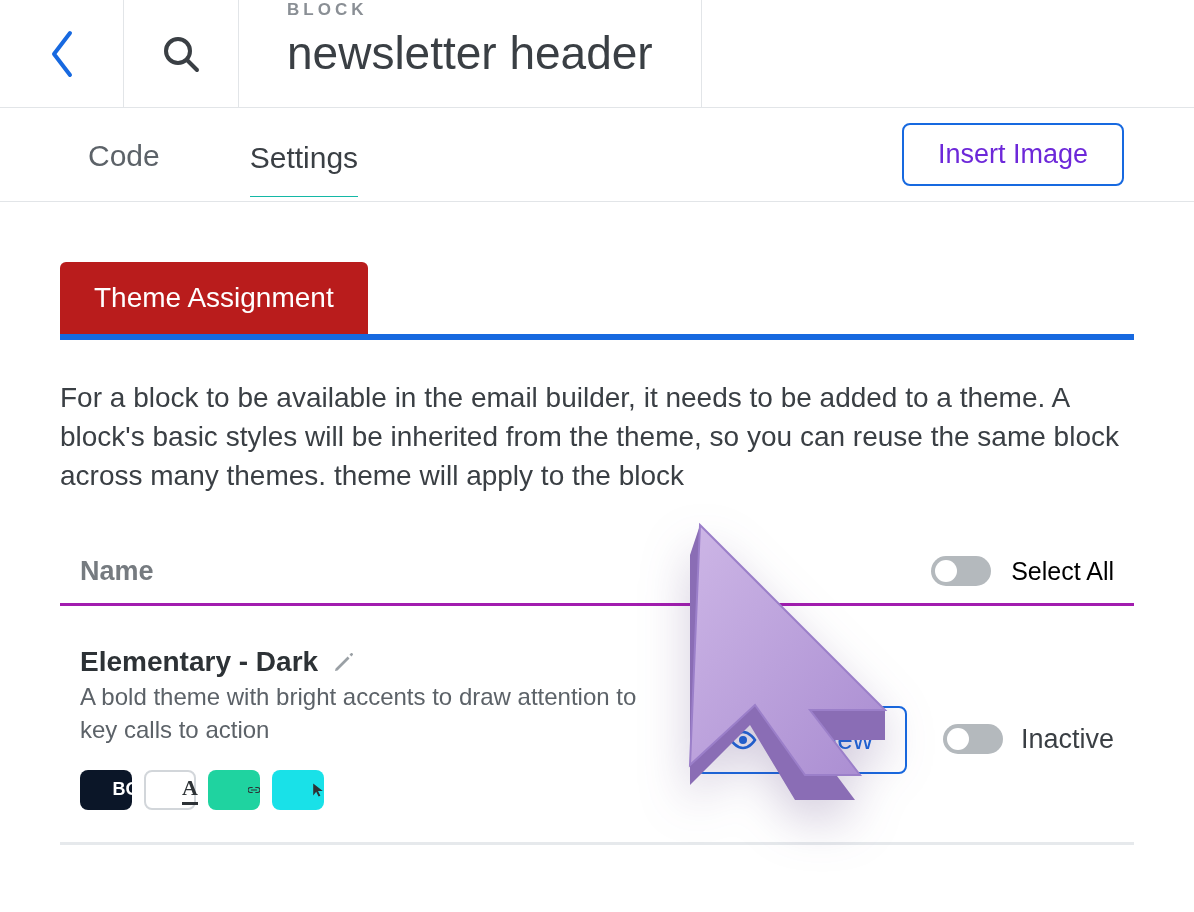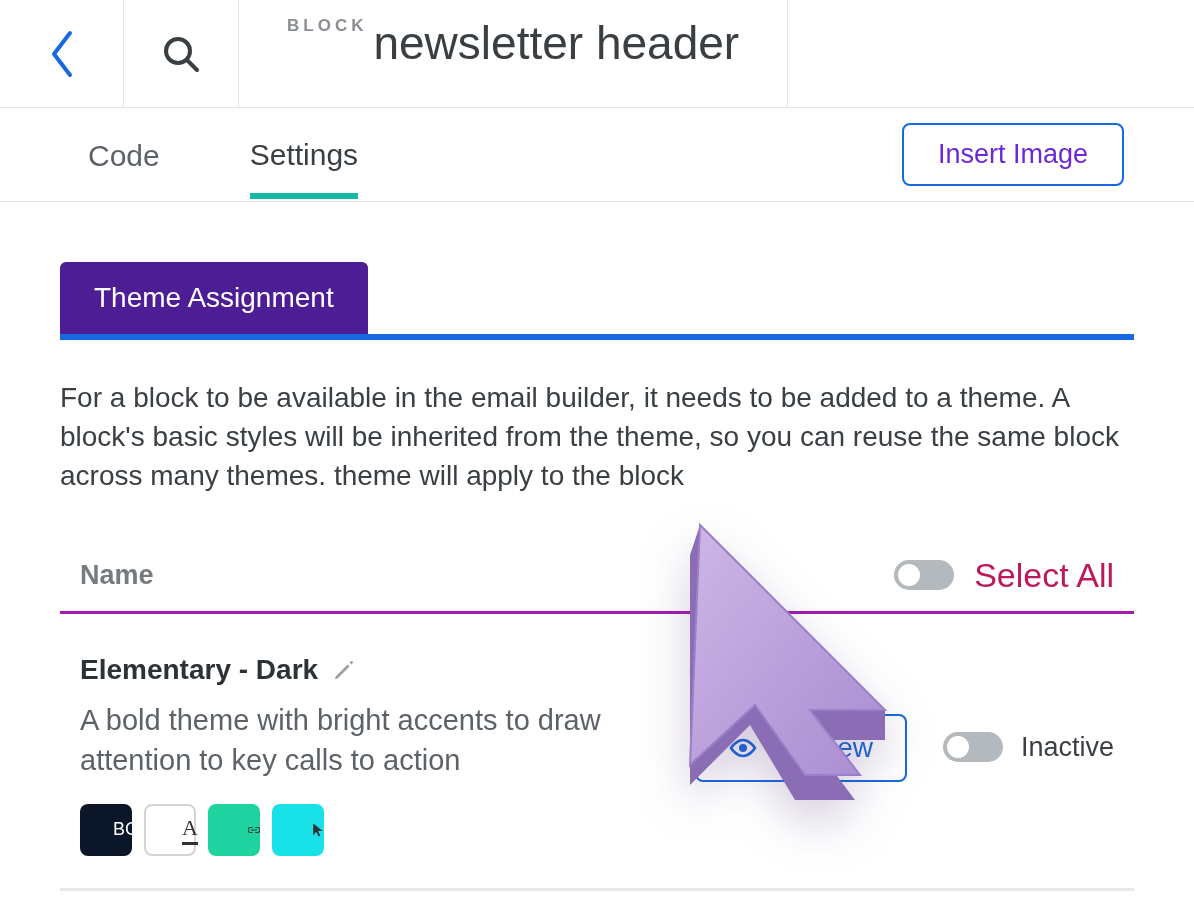--- a/index.html
+++ b/index.html
@@ -4,54 +4,54 @@
 <style>
   * { box-sizing: border-box; margin: 0; padding: 0; }
   html, body { width: 1194px; height: 912px; font-family: -apple-system, "Segoe UI", "Helvetica Neue", Arial, sans-serif; color: #3a3f44; background: #fff; }
   body { position: relative; overflow: hidden; }
 
   
   .topbar { display: flex; align-items: stretch; border-bottom: 1px solid #e2e5e8; height: 108px; }
   .topbar-cell { display: flex; align-items: center; justify-content: center; border-right: 1px solid #e2e5e8; }
   .back-cell { width: 124px; }
   .search-cell { width: 115px; }
-  .title-cell { flex: 0 0 auto; padding: 16px 48px; border-right: 1px solid #e2e5e8; display: flex; flex-direction: row; justify-content: flex-start; gap: 6px; min-width: 355px; }
+  .title-cell { flex: 0 0 auto; padding: 0 48px; border-right: 1px solid #e2e5e8; display: flex; flex-direction: column; justify-content: flex-start; gap: 6px; min-width: 355px; }
   .label { font-size: 17px; letter-spacing: 4px; color: #8a8f95; text-transform: uppercase; font-weight: 600; }
   .title { font-size: 46px; color: #3a3f44; font-weight: 400; }
 
   
   .tabrow { display: flex; align-items: center; height: 94px; border-bottom: 1px solid #e2e5e8; padding: 0 70px 0 88px; gap: 90px; }
   .tabrow .tab { font-size: 30px; color: #5c6268; cursor: pointer; padding: 28px 0 26px; }
-  .tabrow .tab.active { color: #3a3f44; border-bottom: 6px solid #14b8a6; padding-bottom: 21px; }
+  .tabrow .tab.active { color: #3a3f44; border-bottom: 1px solid #14b8a6; padding-bottom: 21px; }
   .tabrow .spacer { flex: 1; }
   .insert-btn { border: 2px solid #1769e0; color: #6d28d9; background: #fff; font-size: 27px; padding: 14px 34px; border-radius: 8px; cursor: pointer; }
 
   
   .content { padding: 60px 60px 40px 60px; }
   .subtabs { display: flex; border-bottom: 6px solid #1769e0; }
   .subtab { font-size: 28px; padding: 20px 34px; cursor: pointer; color: #5c6268; }
-  .subtab.active { background: #4c1d95; color: #fff; border-top-left-radius: 6px; border-top-right-radius: 6px; }
+  .subtab.active { background: #b91c1c; color: #fff; border-top-left-radius: 6px; border-top-right-radius: 6px; }
   .help { font-size: 28px; line-height: 1.4; color: #3a3f44; margin: 38px 0 44px; }
 
   .list-header { display: flex; align-items: center; justify-content: space-between; padding: 16px 20px; border-bottom: 3px solid #a21caf; }
   .col-name { font-size: 27px; color: #767b80; font-weight: 600; }
   .selectall-wrap { display: flex; align-items: center; gap: 20px; }
-  .selectall-label { font-size: 34px; color: #be185d; }
+  .selectall-label { font-size: 25px; color: #000000; }
 
   .toggle { width: 60px; height: 30px; background: #b4b9bd; border-radius: 30px; position: relative; cursor: pointer; }
   .toggle::after { content: ""; position: absolute; left: 4px; top: 4px; width: 22px; height: 22px; background: #fff; border-radius: 50%; }
 
   .theme-row { display: flex; align-items: flex-start; justify-content: space-between; padding: 40px 20px 32px; border-bottom: 3px solid #e6e9ec; }
   .theme-info { flex: 0 0 560px; }
-  .theme-name-row { display: flex; align-items: center; gap: 14px; margin-bottom: 14px; }
+  .theme-name-row { display: flex; align-items: center; gap: 14px; margin-bottom: 2px; }
   .theme-name { font-size: 28px; font-weight: 600; color: #2d3236; }
   .pencil { color: #9aa0a5; font-size: 24px; }
-  .theme-desc { font-size: 29px; line-height: 1.38; color: #5c6268; margin-bottom: 24px; }
+  .theme-desc { font-size: 24px; line-height: 1.38; color: #5c6268; margin-bottom: 24px; }
   .swatches { display: flex; gap: 12px; }
-  .swatch { width: 52px; height: 52px; border-radius: 8px; display: flex; align-items: center; justify-content: center; font-size: 18px; font-weight: 400; padding-left: 40px; }
+  .swatch { width: 52px; height: 40px; border-radius: 8px; display: flex; align-items: center; justify-content: center; font-size: 18px; font-weight: 700; padding-left: 40px; }
   .swatch.bg { background: #0b1628; color: #fff; }
   .swatch.font { background: #fff; border: 2px solid #d2d6da; color: #2d3236; font-family: Georgia, serif; font-size: 22px; position: relative; }
   .swatch.font span { border-bottom: 3px solid #2d3236; padding-bottom: 1px; }
   .swatch.link { background: #1fd3a0; color: #2d3236; }
   .swatch.cursor { background: #19e1e8; color: #2d3236; }
 
   .theme-actions { display: flex; align-items: center; gap: 36px; margin-top: 60px; }
   .preview-btn { display: flex; align-items: center; gap: 16px; font-size: 28px; color: #1769e0; border: 2px solid #1769e0; background: #fff; padding: 16px 32px; border-radius: 8px; cursor: pointer; }
   .eye-icon { width: 28px; height: 20px; }
   .status-wrap { display: flex; align-items: flex-start; gap: 18px; }

